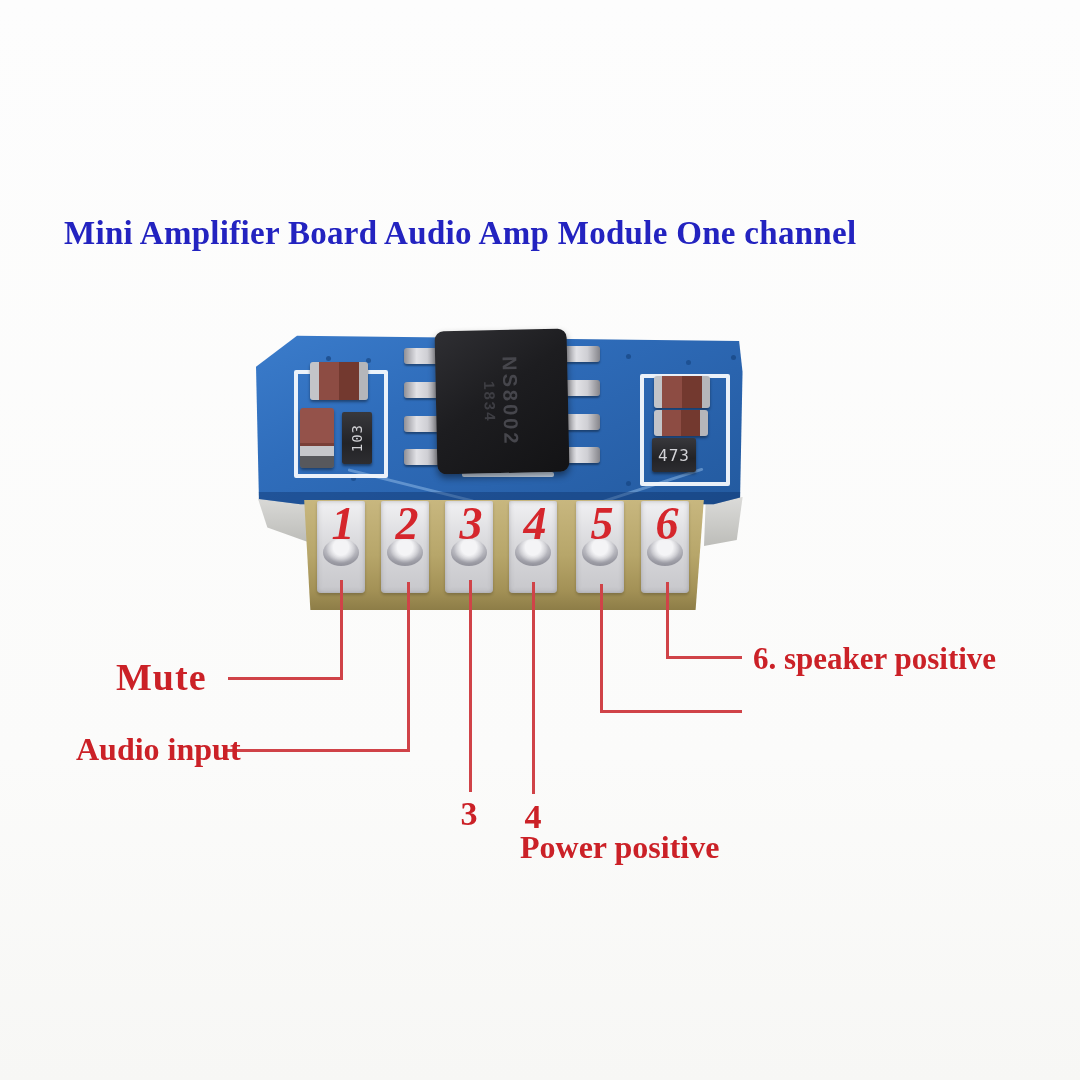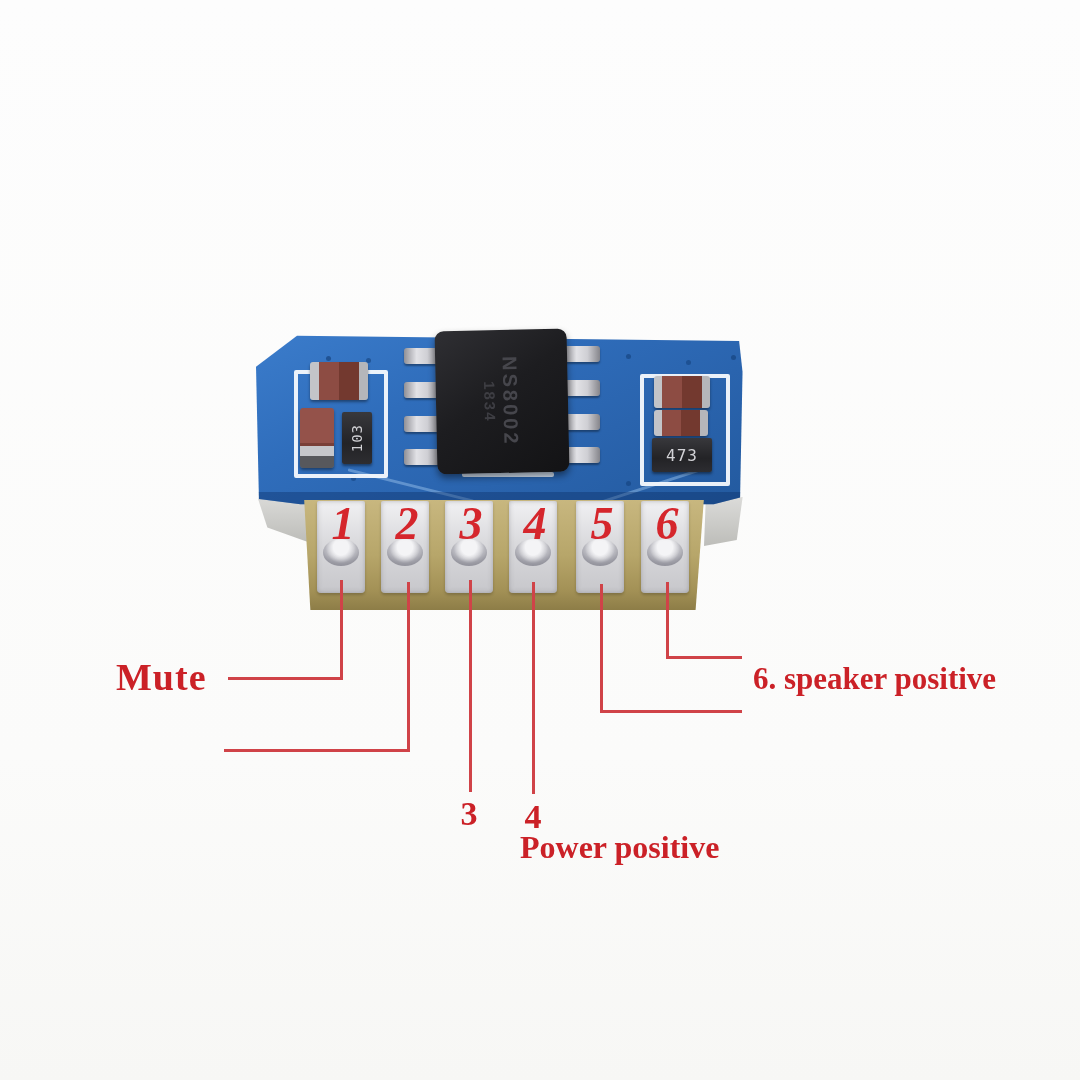--- a/index.html
+++ b/index.html
@@ -69,33 +69,34 @@
   .pad-num{position:absolute;top:500px;width:48px;text-align:center;
     font-style:italic;font-weight:bold;font-size:46px;color:#d5262c;line-height:48px;}
   
   .line{position:absolute;background:#d04348;}
   .line.v{width:3px;}
   .line.h{height:3px;}
   
   .lbl{position:absolute;color:#cb2127;font-weight:bold;white-space:nowrap;}
   .lbl.mute{left:116px;top:655px;font-size:38px;letter-spacing:1px;text-align:center;}
   .lbl.audio{left:76px;top:731px;font-size:32px;}
-  .lbl.sp6{left:753px;top:641px;font-size:31px;margin-top:20px;}
+  .lbl.sp6{left:753px;top:641px;font-size:31px;}
   .lbl.sp5{left:750px;top:695px;font-size:31px;}
   .lbl.n3{left:445px;top:795px;width:48px;text-align:center;font-size:34px;}
   .lbl.n4{left:509px;top:798px;width:48px;text-align:center;font-size:34px;}
   .lbl.pneg{left:308px;top:827px;font-size:30px;}
   .lbl.ppos{left:520px;top:829px;font-size:32px;}
 </style>
 </head>
 <body>
 
 <div class="stage">
 
   <div class="title">
+    <div>Mini Amplifier Board Audio Amp Module One channel</div>
   </div>
 
   <div class="wedge l"></div>
   <div class="wedge r"></div>
 
   <div class="pcb">
     <div class="pcb-dots"></div>
     <div class="trace t1"></div>
     <div class="trace t2"></div>
     <div class="trace t3"></div>
@@ -106,21 +107,21 @@
       <div class="cap-h" style="left:12px;top:-12px;width:58px;height:38px;"></div>
       <div class="cap-v" style="left:2px;top:34px;width:34px;height:60px;"></div>
       <div class="res v" style="left:44px;top:38px;width:30px;height:52px;">
         <span>103</span>
       </div>
     </div>
 
     <div class="group right">
       <div class="cap-h" style="left:10px;top:-2px;width:56px;height:32px;"></div>
       <div class="cap-h" style="left:10px;top:32px;width:54px;height:26px;"></div>
-      <div class="res h" style="left:8px;top:60px;width:60px;height:34px;">
+      <div class="res h" style="left:8px;top:60px;width:44px;height:34px;">
         <span>473</span>
       </div>
     </div>
   </div>
 
   <div class="leg" style="left:404px;top:348px;"></div>
   <div class="leg" style="left:404px;top:382px;"></div>
   <div class="leg" style="left:404px;top:416px;"></div>
   <div class="leg" style="left:404px;top:449px;"></div>
   <div class="leg" style="left:564px;top:346px;"></div>
@@ -167,18 +168,19 @@
   <div class="line v" style="left:407px;top:582px;height:170px;"></div>
   <div class="line h" style="left:224px;top:749px;width:186px;"></div>
   <div class="line v" style="left:469px;top:580px;height:212px;"></div>
   <div class="line v" style="left:532px;top:582px;height:212px;"></div>
   <div class="line v" style="left:600px;top:584px;height:129px;"></div>
   <div class="line h" style="left:600px;top:710px;width:142px;"></div>
   <div class="line v" style="left:666px;top:582px;height:77px;"></div>
   <div class="line h" style="left:666px;top:656px;width:76px;"></div>
 
   <div class="lbl mute">Mute</div>
+  <div class="lbl audio">Audio input</div>
   <div class="lbl sp6">6. speaker positive</div>
   <div class="lbl n3">3</div>
   <div class="lbl n4">4</div>
   <div class="lbl ppos">Power positive</div>
 
 </div>
 
 </body></html>

